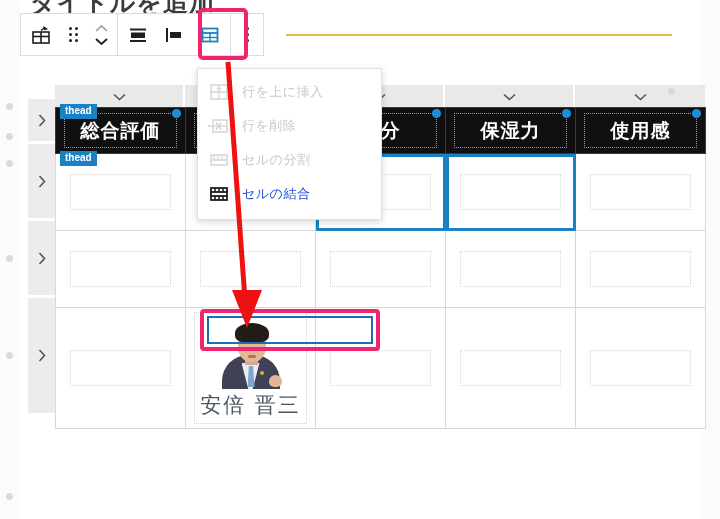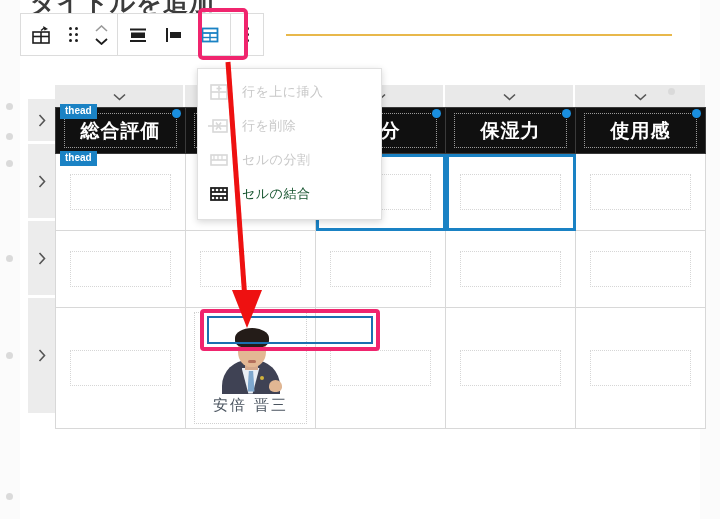--- a/index.html
+++ b/index.html
@@ -293,21 +293,21 @@
     border-radius: 50% 50% 40% 40%;
   }
   .p-pin {
     position: absolute;
     left: 42px; bottom: 14px;
     width: 4px; height: 4px;
     background: #d2b43c;
     border-radius: 50%;
   }
   .photo-name {
-    font-size: 15px;
+    font-size: 21px;
     color: #4b5560;
     letter-spacing: 2px;
     font-family: "DejaVu Sans", sans-serif;
   }
 
   
   .row-handles {
     position: absolute;
     left: 28px;
     top: 99px;
@@ -375,21 +375,21 @@
     padding: 0 10px;
     gap: 12px;
     box-sizing: border-box;
   }
   .menu-item .mi-label {
     font-size: 13px;
     color: #c8c8c8;
     letter-spacing: 0.5px;
     font-family: "DejaVu Sans", sans-serif;
   }
-  .menu-item.enabled .mi-label { color: #14532d; }
+  .menu-item.enabled .mi-label { color: #1d4ed8; }
   .mi-icon { width: 22px; height: 20px; flex: 0 0 22px; }
   .mi-icon svg { display: block; }
 
   .menu-item.focused {
     position: relative;
   }
   .focus-ring {
     position: absolute;
     left: 200px;
     top: 309px;

